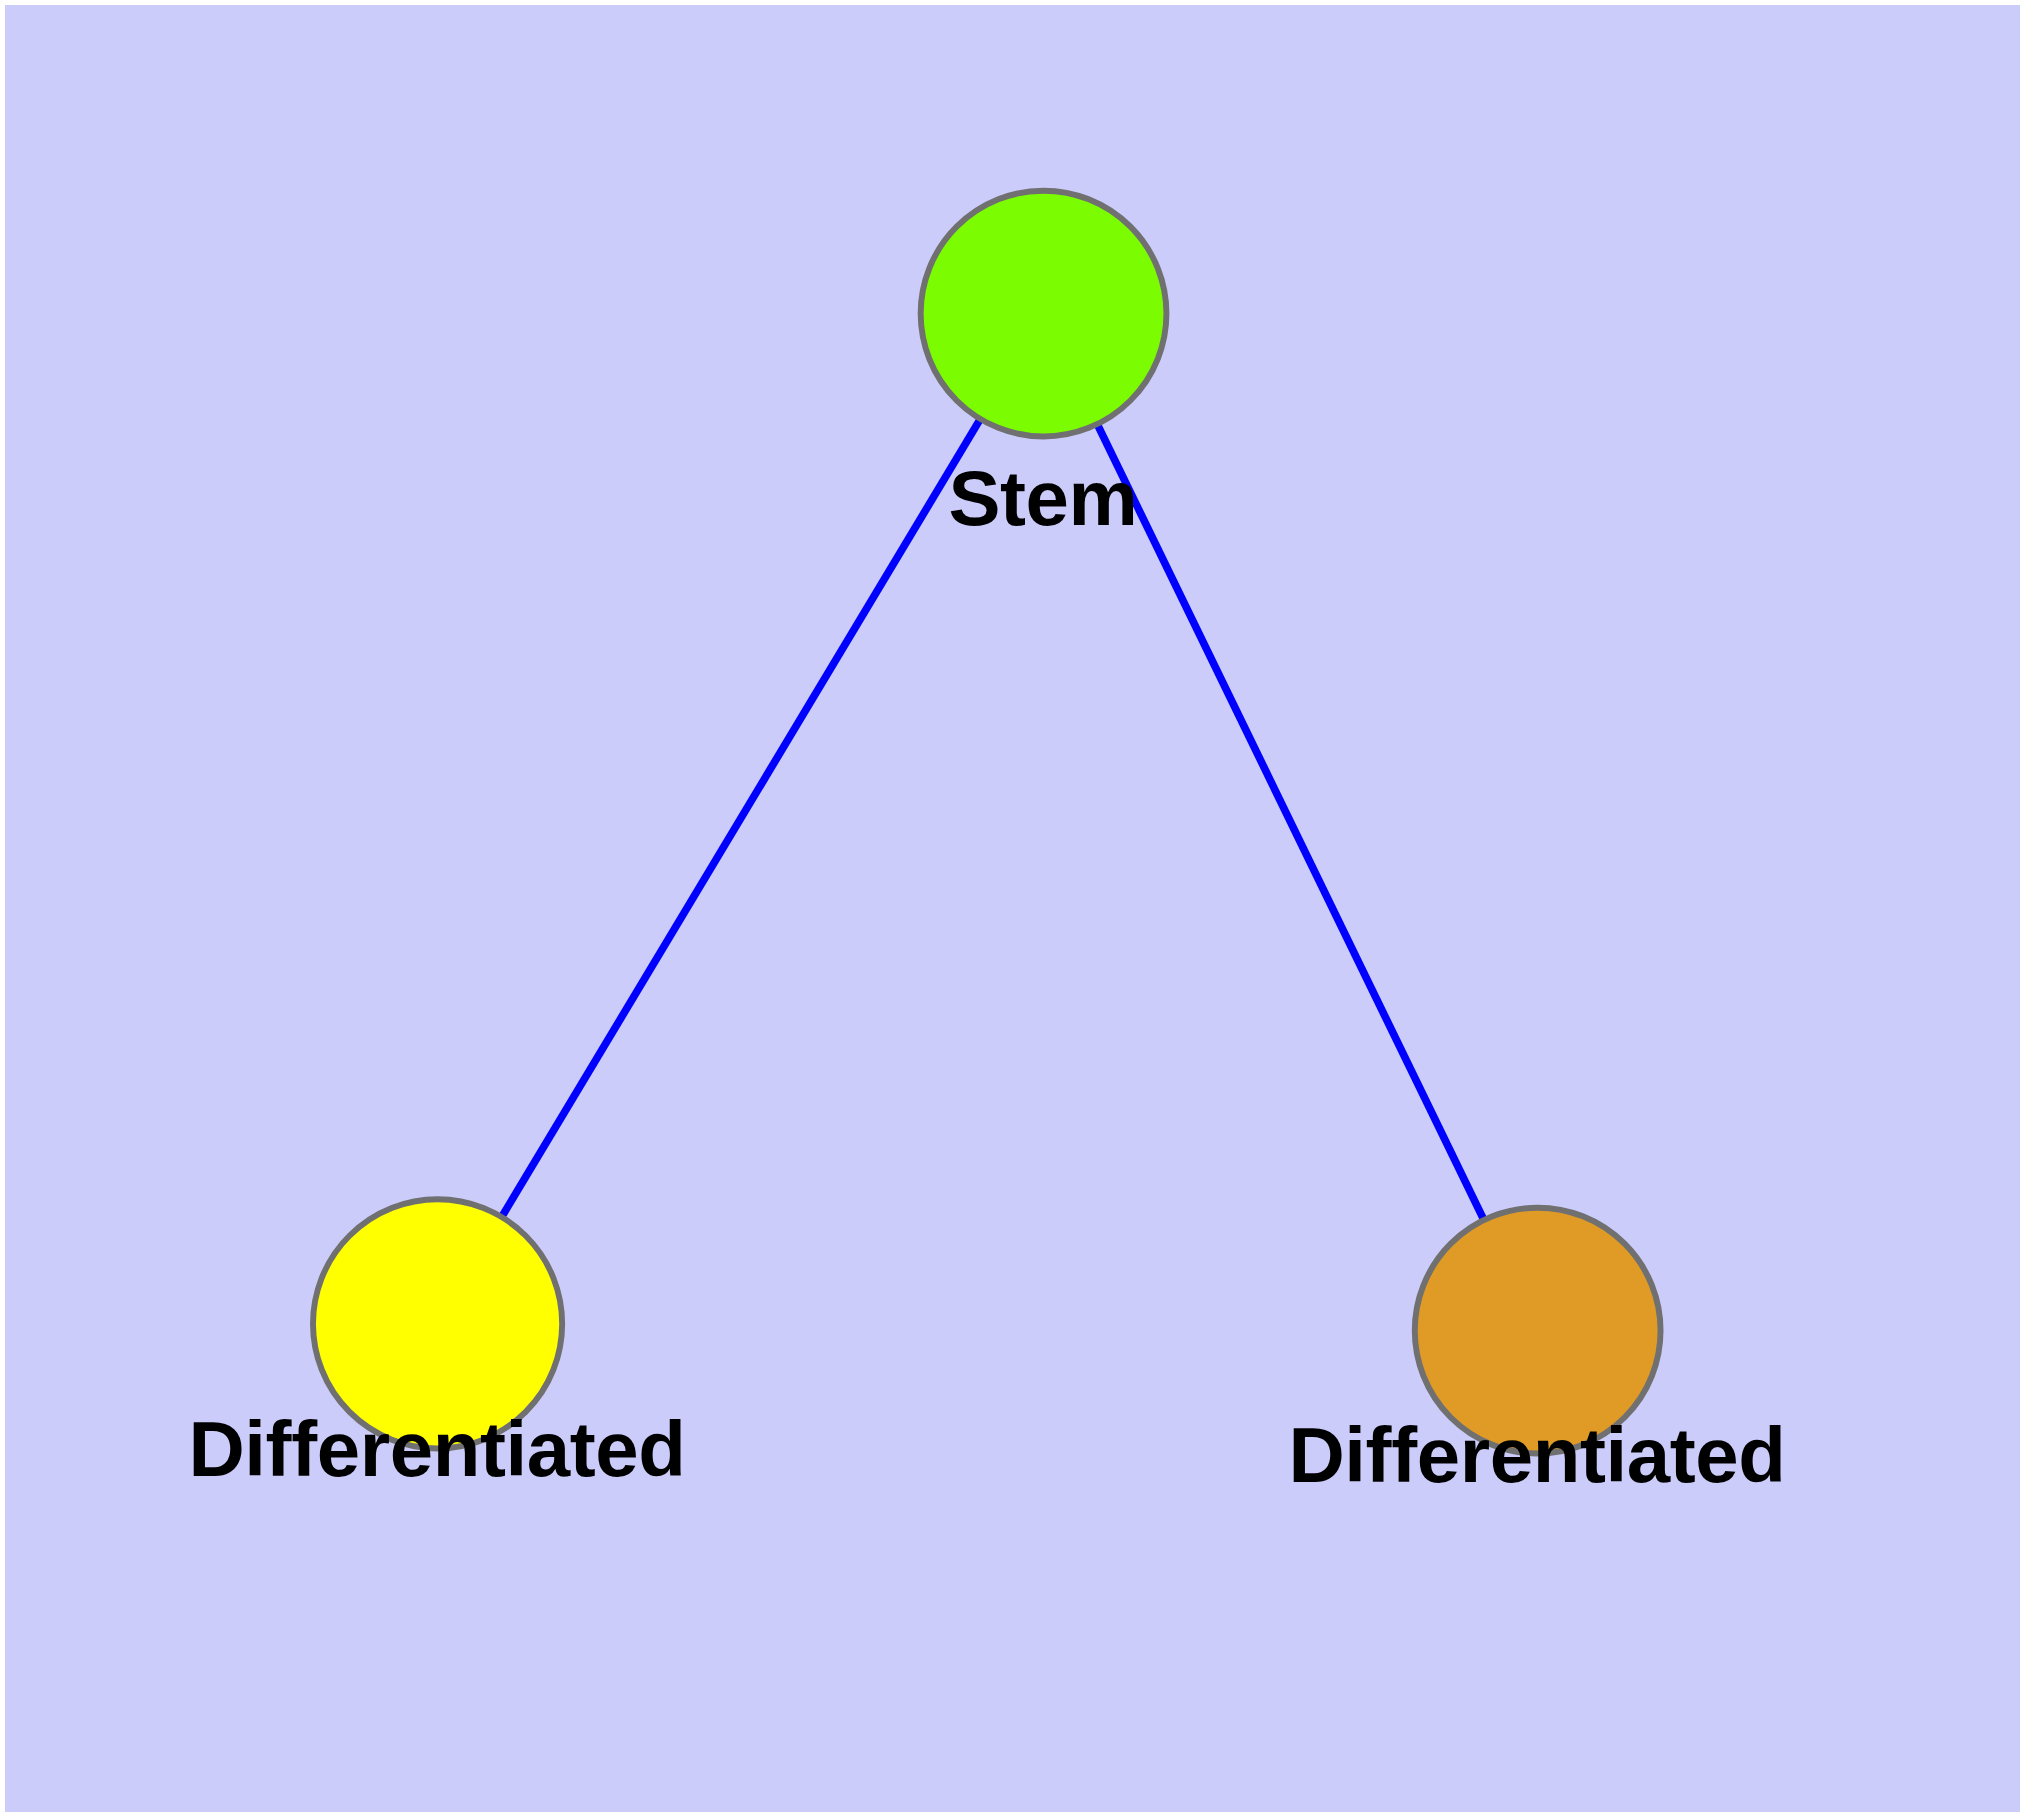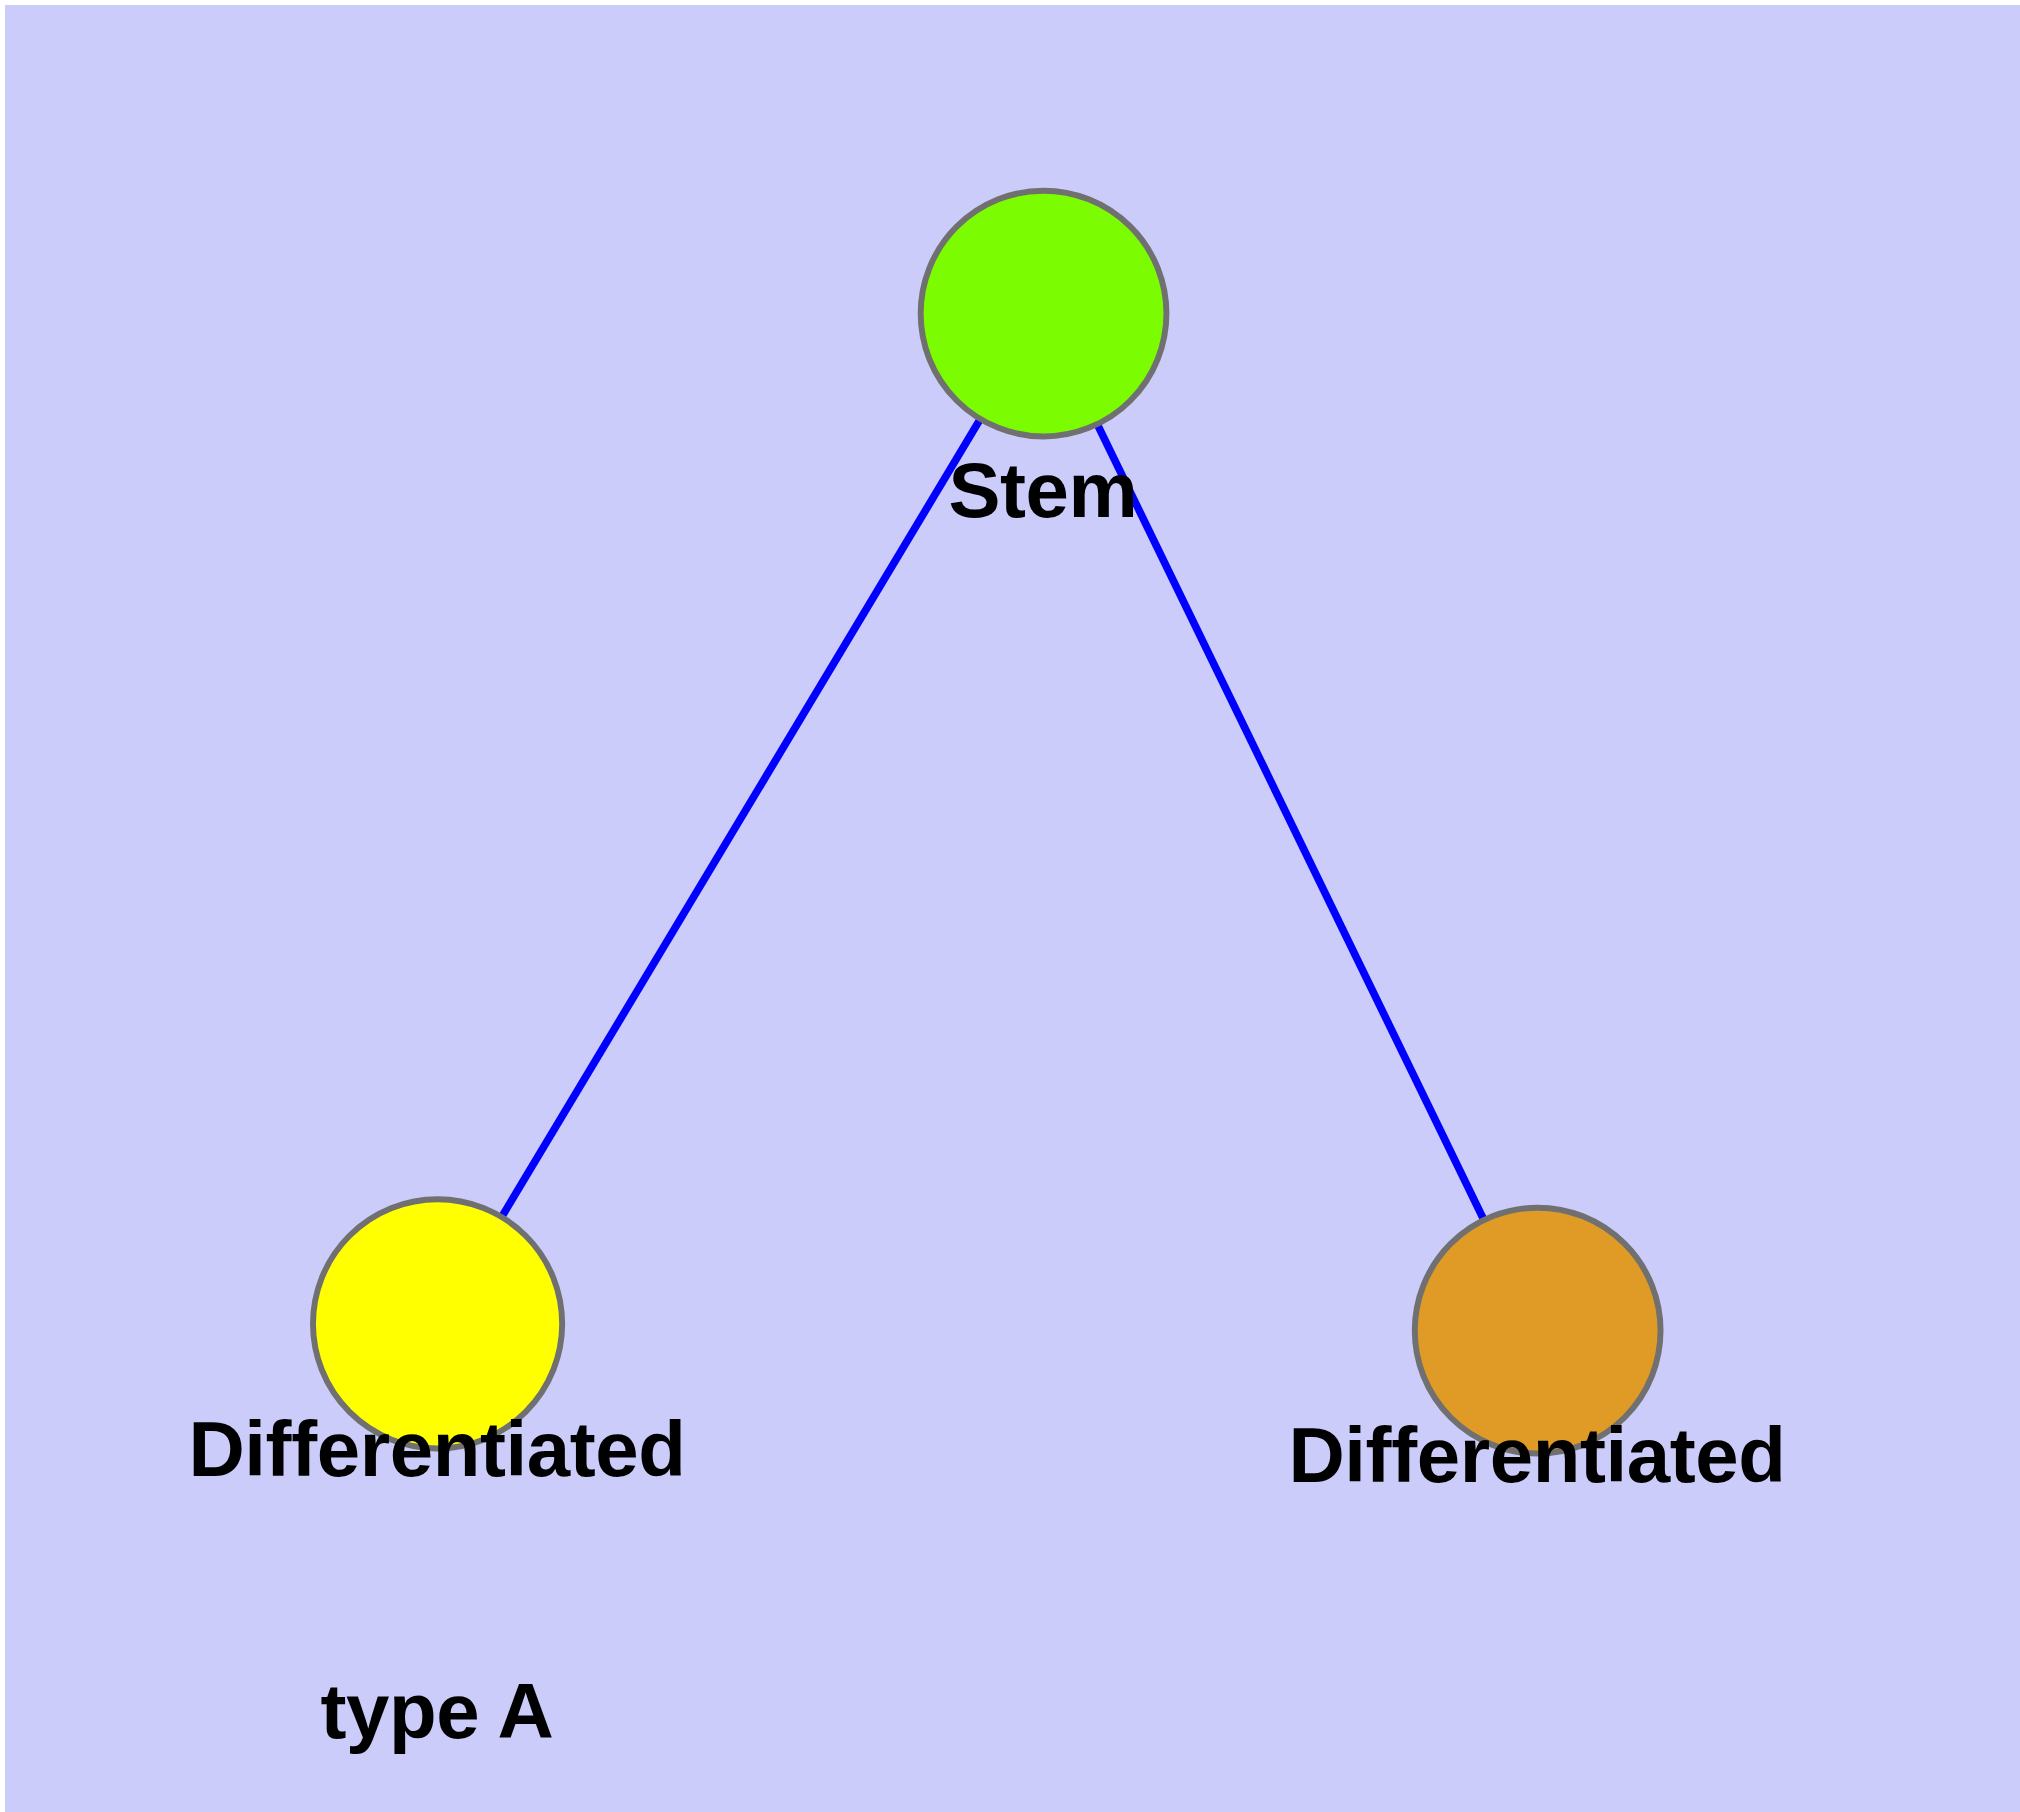--- a/index.html
+++ b/index.html
@@ -36,21 +36,21 @@
     font-weight: bold;
     color: #000000;
     white-space: pre;
     line-height: 1.12;
     letter-spacing: -0.4px;
     pointer-events: none;
   }
   #stem-label {
     font-size: 78px;
     left: 704px;
-    top: 272px;
+    top: 280px;
     width: 678px;
   }
   #type-a-label {
     font-size: 78px;
     left: 98px;
     top: 1231px;
     width: 678px;
   }
   #type-b-label {
     font-size: 78px;
@@ -79,21 +79,20 @@
       <circle cx="1814" cy="1570" r="145" fill="#e09b26" stroke="#707070" stroke-width="7"></circle>
     </g>
   </svg>
 
   <div id="stem-label" class="node-label">
     <div>Stem</div>
   </div>
 
   <div id="type-a-label" class="node-label">
     <div>Differentiated</div>
-    <div>type A</div>
   </div>
 
   <div id="type-b-label" class="node-label">
     <div>Differentiated</div>
   </div>
 
 </div>
 
 
 </body></html>

